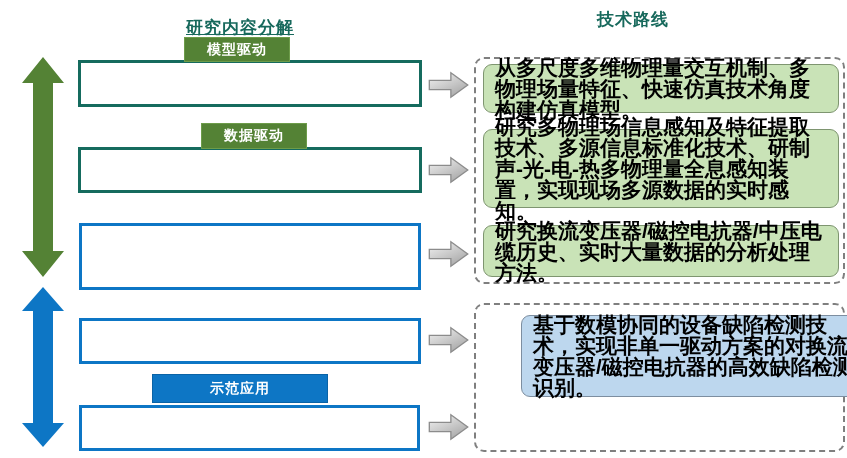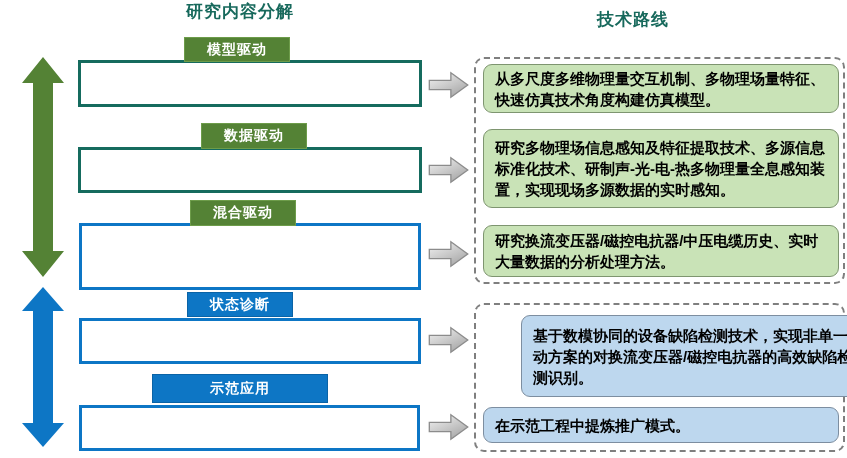--- a/index.html
+++ b/index.html
@@ -11,21 +11,21 @@
     font-family:"Liberation Sans", sans-serif;
     overflow:hidden;
   }
   .title {
     position:absolute;
     font-size:17px; font-weight:bold;
     color:#17695c;
     text-align:center;
     letter-spacing:1px;
   }
-  .title.left  { left:130px; top:0;  width:220px; }
+  .title.left  { left:130px; top:16px;  width:220px;text-decoration:underline; }
   .title.right { left:523px; top:8px;  width:220px; }
 
   
   .lbox {
     position:absolute;
     left:78px; width:344px;
     background:#ffffff;
     border:3px solid #156b5e;
   }
   .lbox.blue { border-color:#0d76c5; }
@@ -72,21 +72,21 @@
   .route-group.g1 { top:57px;  height:227px; }
   .route-group.g2 { top:303px; height:149px; }
 
   
   .route-box {
     position:absolute;
     left:483px; width:356px;
     border-radius:9px;
     display:flex; align-items:center;
     padding:3px 11px;
-    font-size:15px; font-weight:bold;
+    font-size:21px; font-weight:bold;
     line-height:21px; color:#000000;
     z-index:2;
     text-align:left;
   }
   .route-box.green { background:#c9e3b7; border:1px solid #7e9570; }
   .route-box.blue  { background:#bdd7ee; border:1px solid #7d8ea0; }
   .rbox1 { top:64px;  height:49px; }
   .rbox2 { top:129px; height:79px; }
   .rbox3 { top:225px; height:52px; }
   .rbox4 { top:315px; height:82px;margin-left:38px; }
@@ -108,22 +108,20 @@
   </svg>
 
   <div class="lbox lbox1"></div>
   <div class="lbox lbox2"></div>
   <div class="lbox blue lbox3"></div>
   <div class="lbox blue lbox4"></div>
   <div class="lbox blue lbox5"></div>
 
   <div class="stage-label green slabel1">模型驱动</div>
   <div class="stage-label green slabel2">数据驱动</div>
-  <div class="stage-label green slabel3">混合驱动</div>
-  <div class="stage-label blue slabel4">状态诊断</div>
   <div class="stage-label blue slabel5">示范应用</div>
 
   <svg class="flow-arrow fa1" viewBox="0 0 44 32">
     <defs>
       <linearGradient id="grayGrad" x1="0" y1="0" x2="0.7" y2="1">
         <stop offset="0" stop-color="#f4f4f4"></stop>
           <stop offset="1" stop-color="#a8a8a8"></stop>
       </linearGradient>
     </defs>
     <polygon points="1,11 24,11 24,3 42,16 24,29 24,21 1,21" fill="url(#grayGrad)" stroke="#8c8c8c" stroke-width="1.4"></polygon>
@@ -149,17 +147,14 @@
   </div>
   <div class="route-box green rbox2">
     <span>研究多物理场信息感知及特征提取技术、多源信息标准化技术、研制声-光-电-热多物理量全息感知装置，实现现场多源数据的实时感知。</span>
   </div>
   <div class="route-box green rbox3">
     <span>研究换流变压器/磁控电抗器/中压电缆历史、实时大量数据的分析处理方法。</span>
   </div>
   <div class="route-box blue rbox4">
     <span>基于数模协同的设备缺陷检测技术，实现非单一驱动方案的对换流变压器/磁控电抗器的高效缺陷检测识别。</span>
   </div>
-  <div class="route-box blue rbox5">
-    <span>在示范工程中提炼推广模式。</span>
-  </div>
 
 </div>
 
 </body></html>

